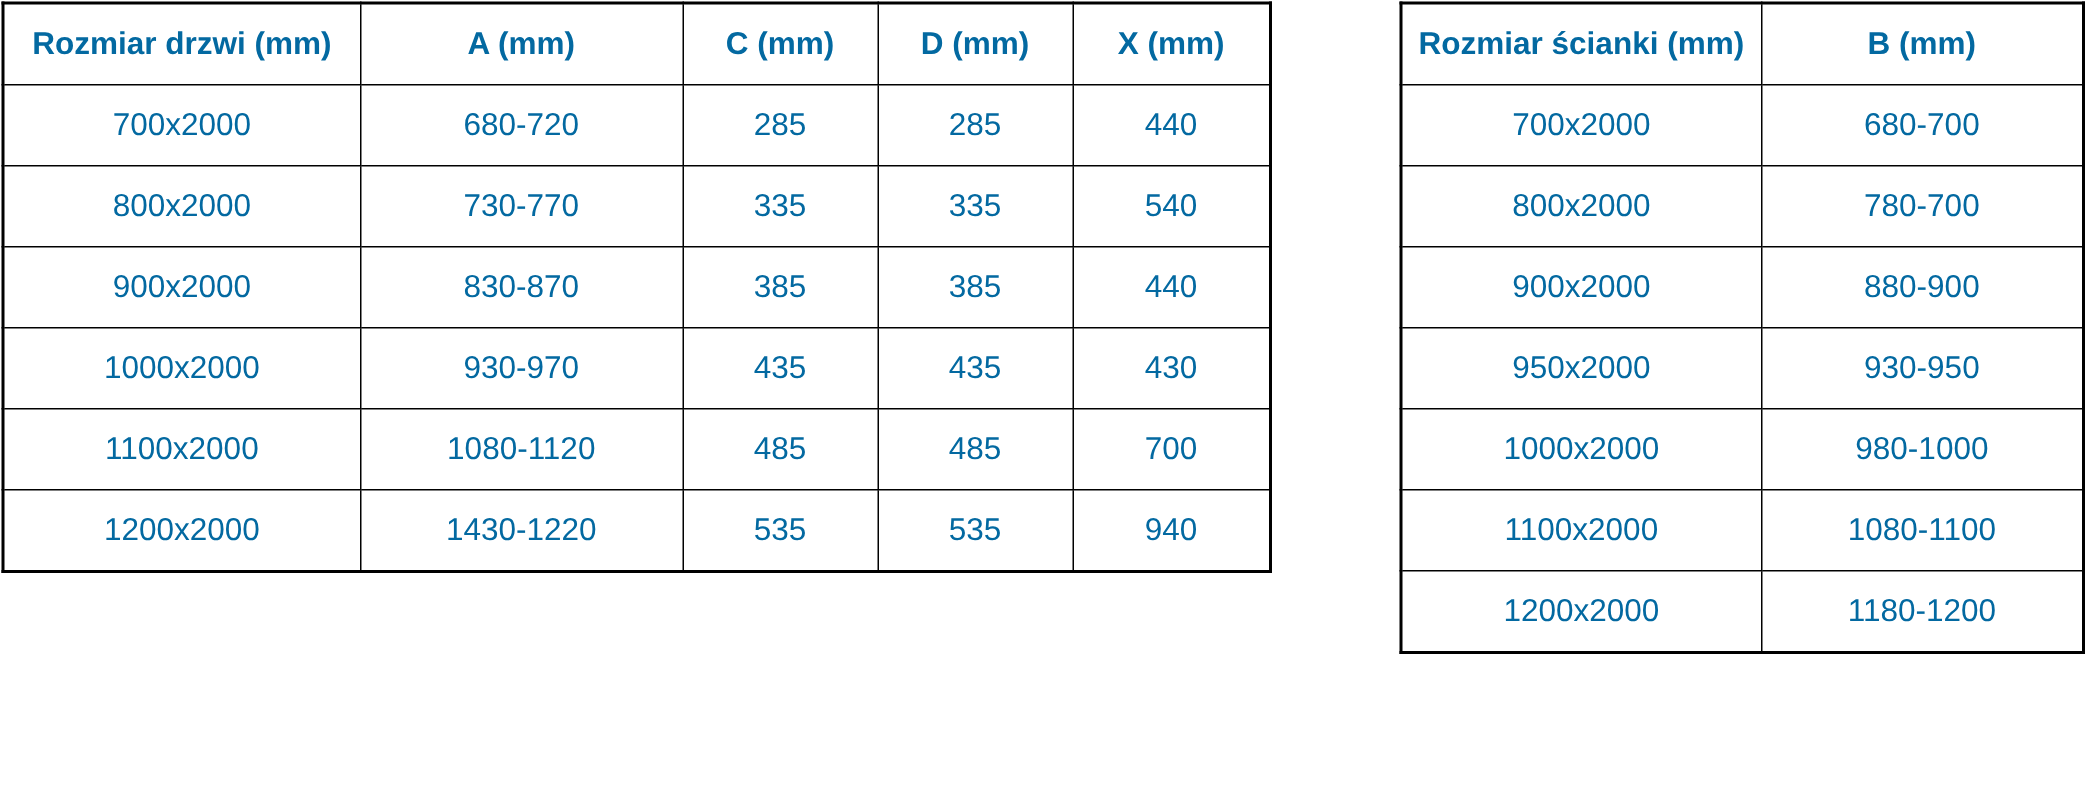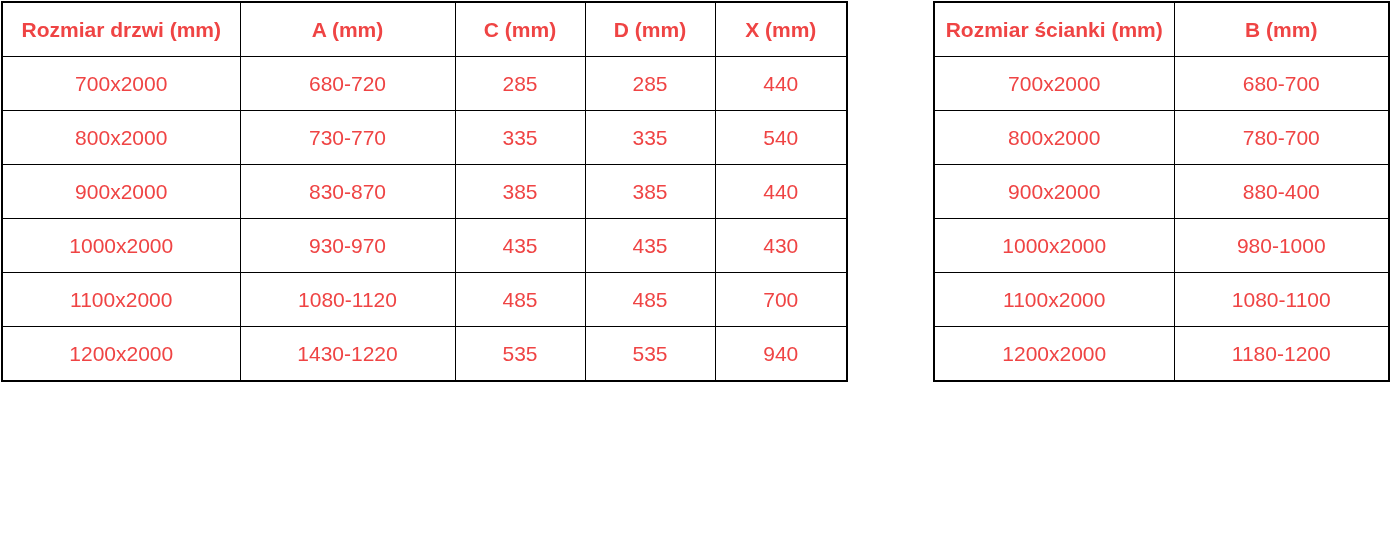--- a/index.html
+++ b/index.html
@@ -26,21 +26,21 @@
   #doors-table { left: 1px; width: 845px; }
   #walls-table { left: 933px; width: 455px; }
   .spec-table th,
   .spec-table td {
     border: 1px solid #000000;
     height: 53px;
     padding: 0 4px;
     text-align: center;
     vertical-align: middle;
     font-size: 21px;
-    color: #ef4444;
+    color: #0369a1;
     overflow: hidden;
     white-space: nowrap;
   }
   .spec-table th {
     font-weight: bold;
   }
 </style>
 </head>
 <body>
 
@@ -124,21 +124,25 @@
         <tr>
           <td>700x2000</td>
           <td>680-700</td>
         </tr>
         <tr>
           <td>800x2000</td>
           <td>780-700</td>
         </tr>
         <tr>
           <td>900x2000</td>
-          <td>880-400</td>
+          <td>880-900</td>
+        </tr>
+        <tr>
+          <td>950x2000</td>
+          <td>930-950</td>
         </tr>
         <tr>
           <td>1000x2000</td>
           <td>980-1000</td>
         </tr>
         <tr>
           <td>1100x2000</td>
           <td>1080-1100</td>
         </tr>
         <tr>

